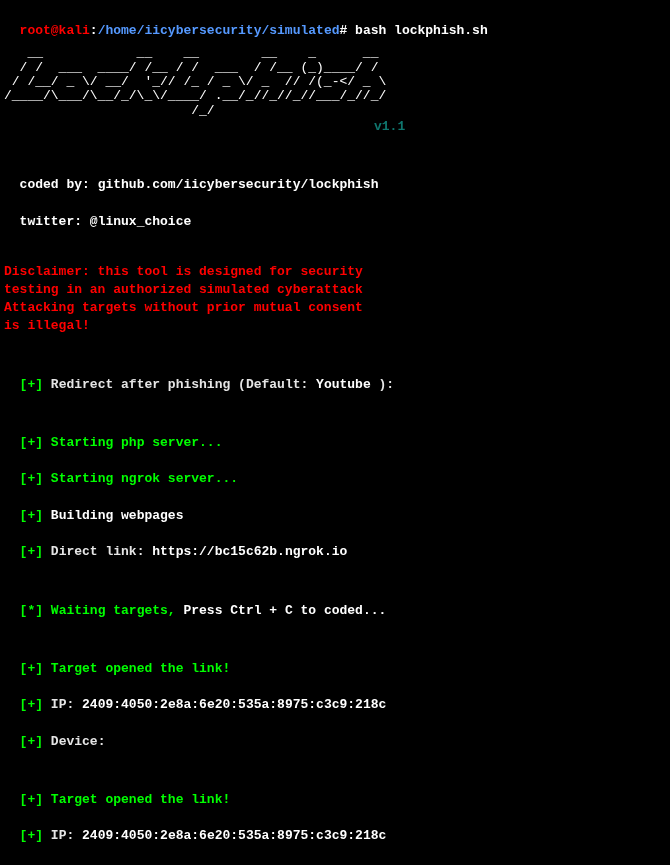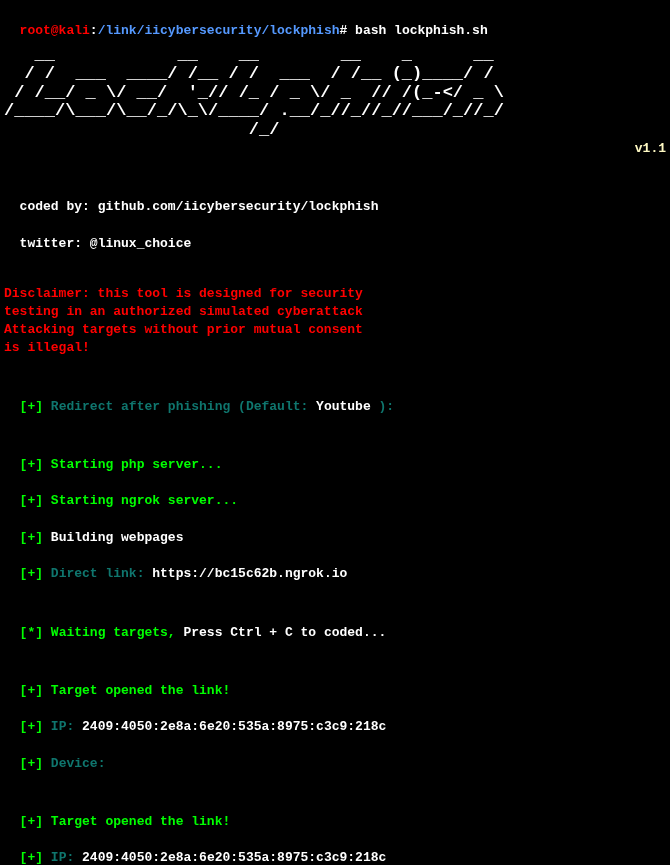--- a/index.html
+++ b/index.html
@@ -15,47 +15,47 @@
       line-height: 1.4;
       padding: 4px;
       width: 670px;
       height: 865px;
       overflow: hidden;
       color: #fff;
     }
     .red { color: #ff0000; }
     .blue { color: #5599ff; }
     .white { color: #ffffff; }
-    .yellow { color: #0f766e; }
+    .yellow { color: #e5e5e5; }
     .green { color: #00ff00; }
     pre {
       font-family: 'Courier New', monospace;
-      font-weight: bold;
-      font-size: 17px;
+      font-weight: normal;
+      font-size: 13px;
       line-height: 1.1;
       white-space: pre;
     }
     .ascii-art {
       color: #ffffff;
       margin-top: 6px;
     }
     .version {
-      color: #fef9c3;
-      text-align: right;
+      color: #0f766e;
+      text-align: left;
       padding-left: 370px;
     }
     .spacer { height: 10px; }
     .spacer-lg { height: 22px; }
     .line { white-space: pre; }
   </style>
 </head>
 <body>
 
 <div class="line">
-  <span class="red">root@kali</span><span class="white">:</span><span class="blue">/link/iicybersecurity/lockphish</span><span class="white"># </span><span class="white">bash lockphish.sh</span>
+  <span class="red">root@kali</span><span class="white">:</span><span class="blue">/home/iicybersecurity/simulated</span><span class="white"># </span><span class="white">bash lockphish.sh</span>
 </div>
 
 <pre class="ascii-art">   __            __    __        __    _      __
   / /  ___  ____/ /__ / /  ___  / /__ (_)____/ /
  / /__/ _ \/ __/  '_// /_ / _ \/ _  // /(_-&lt;/ _ \
 /____/\___/\__/_/\_\/____/ .__/_//_//_//___/_//_/
                         /_/</pre>
 <div class="version">v1.1</div>
 
 <div class="spacer-lg"></div>

